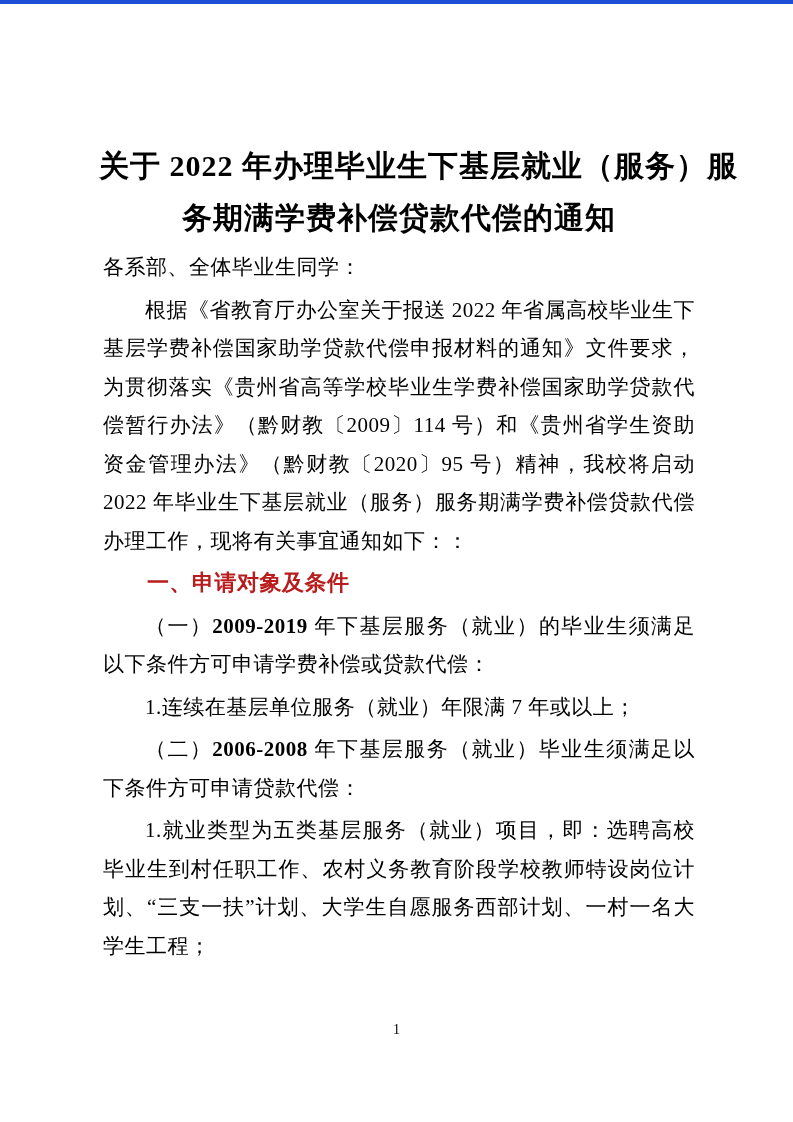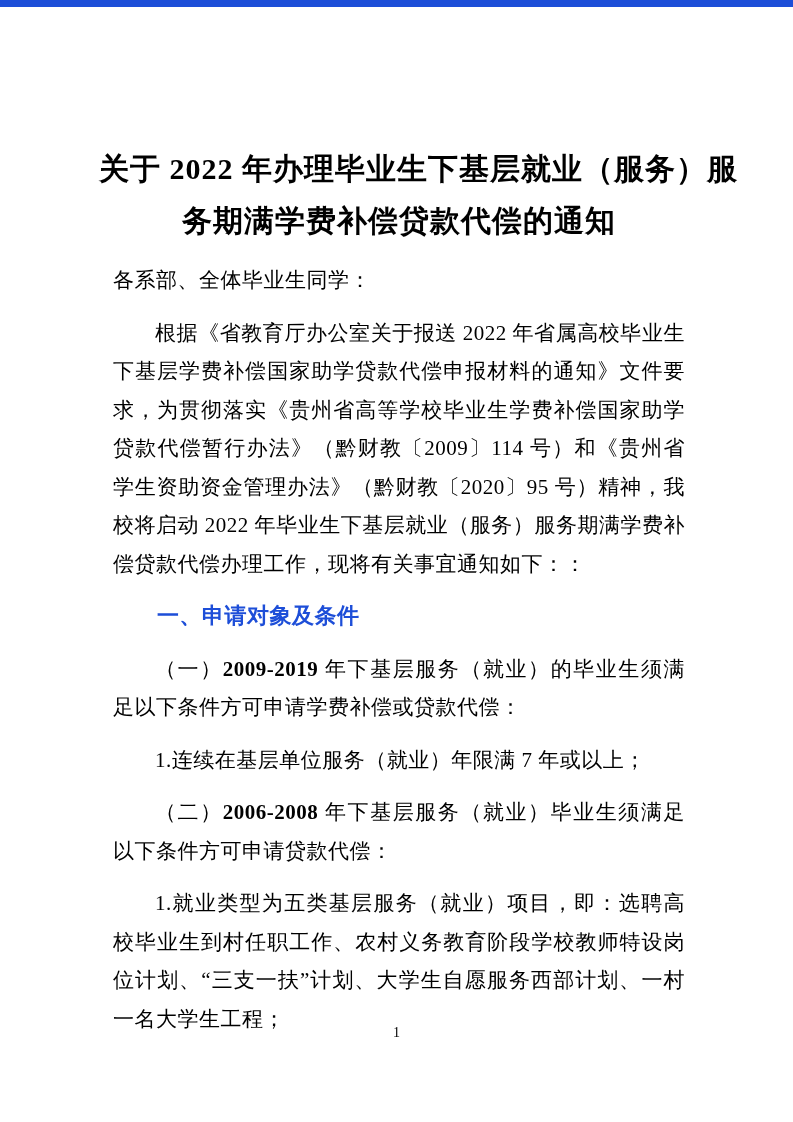--- a/index.html
+++ b/index.html
@@ -5,21 +5,21 @@
   html, body {
     margin: 0;
     padding: 0;
     background: #ffffff;
   }
   .page {
     position: relative;
     width: 793px;
     height: 1122px;
     background: #ffffff;
-    border-top: 7px solid #1d4ed8;
+    border-top: 4px solid #1d4ed8;
     box-sizing: border-box;
     overflow: hidden;
     font-family: "Liberation Serif", "DejaVu Serif", serif;
     color: #000000;
   }
   .content {
     position: absolute;
     left: 99px;
     width: 600px;
     top: 136px;
@@ -31,32 +31,32 @@
     text-align: center;
     line-height: 52px;
     letter-spacing: 1px;
     color: #000000;
   }
   .title-line {
     display: block;
     white-space: nowrap;
   }
   .para {
-    margin: 14px;
+    margin: 4px;
     font-size: 21px;
     line-height: 38.5px;
     letter-spacing: 0.5px;
     text-align: justify;
     color: #000000;
   }
   .indent {
     text-indent: 2em;
   }
   .red-heading {
-    color: #1d4ed8;
+    color: #b91c1c;
     font-family: "Liberation Sans", "DejaVu Sans", sans-serif;
     font-weight: bold;
     font-size: 22px;
     text-align: left;
   }
   .num-bold {
     font-family: Liberation Serif, serif;
     font-weight: bold;
   }
   .page-number {

